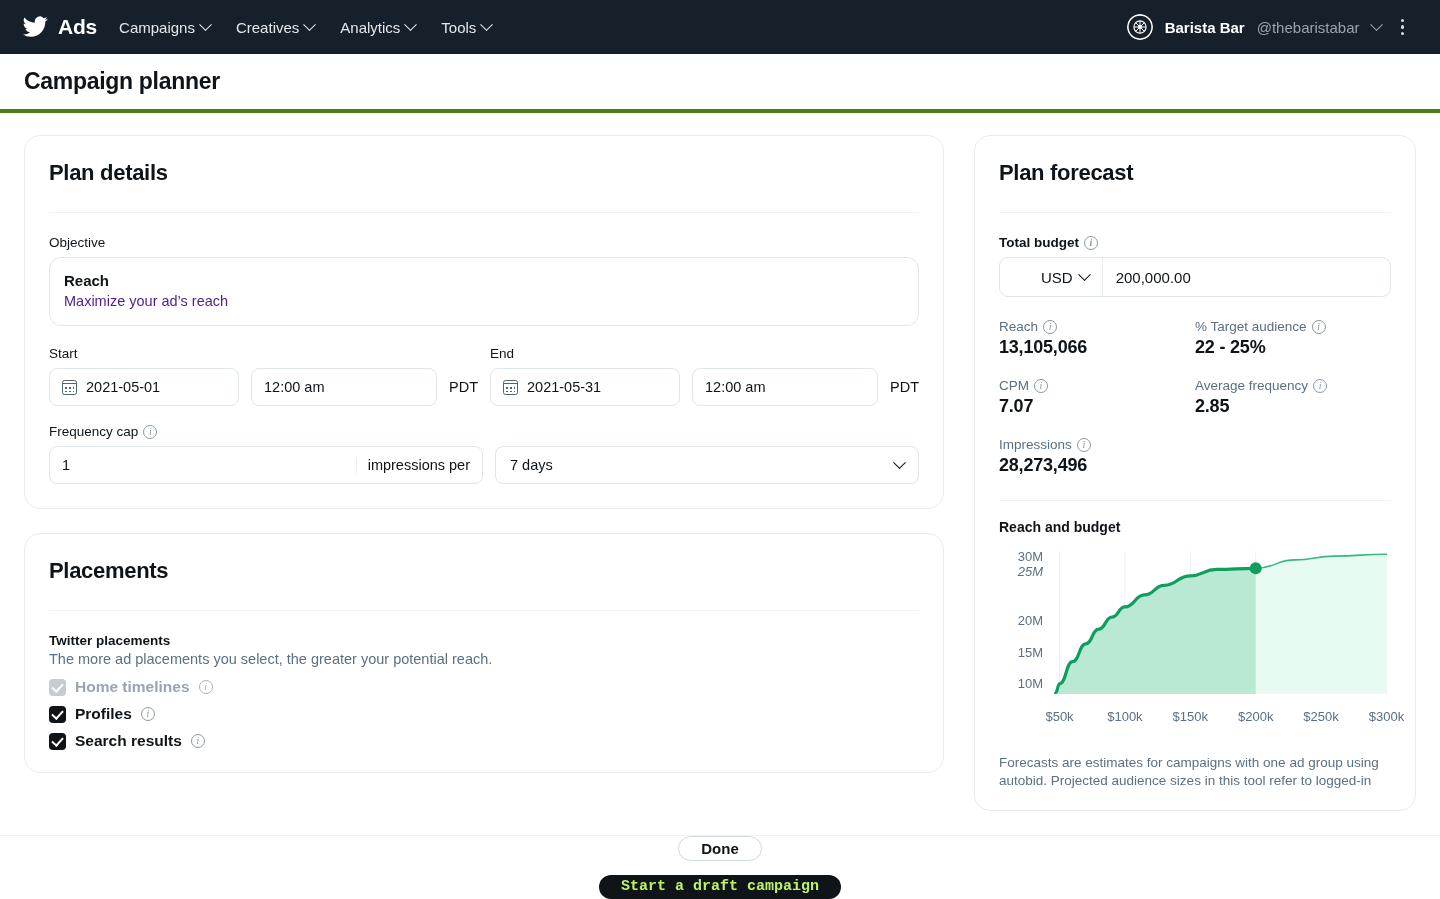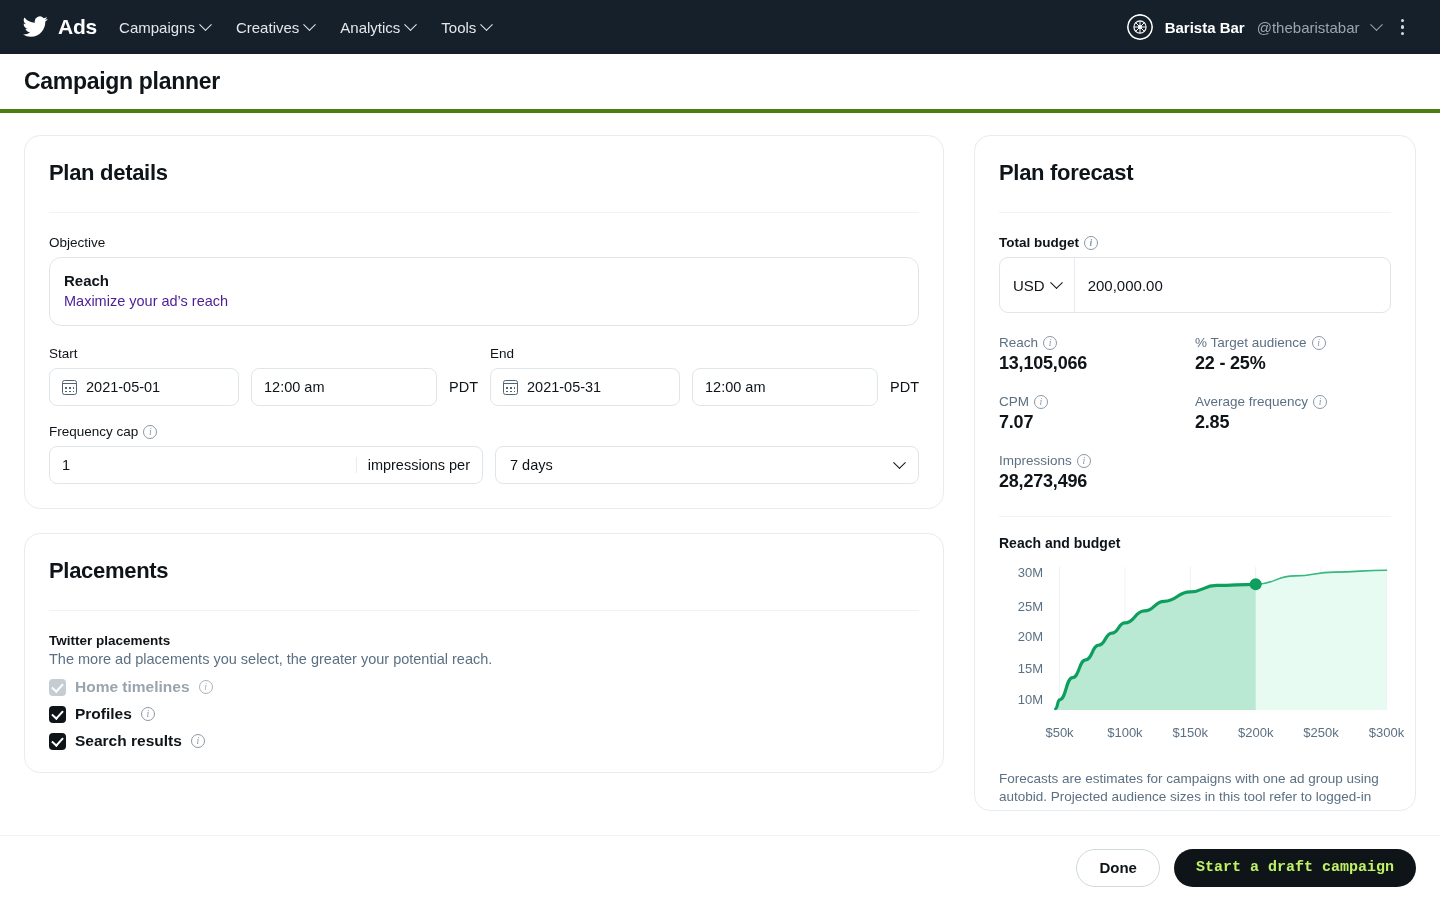--- a/index.html
+++ b/index.html
@@ -118,22 +118,22 @@
   .cb::after {
     content:""; position:absolute; left:5px; top:2.2px; width:5px; height:9px;
     border-right:2px solid #fff; border-bottom:2px solid #fff; transform: rotate(42deg);
   }
   .check-label { font-size: 15.5px; font-weight: 700; }
   .check-row.disabled .check-label { color: #9aa4ae; }
   .check-row.disabled .info { border-color: #a9b4bd; color: #a9b4bd; }
 
   
   .budget-field {
-    height: 56px; border: 1px solid #dfe6ea; border-radius: 9px;
-    display: flex; align-items: center; font-size: 15px; overflow: hidden;
+    height: 40px; border: 1px solid #dfe6ea; border-radius: 9px;
+    display: flex; align-items: center; font-size: 15px; overflow: hidden; padding-left: 28px;
   }
   .ccy { display: flex; align-items: center; gap: 7px; padding: 0 13px; cursor: pointer; }
   .budget-val { padding: 0 13px; border-left: 1px solid #e6ecf0; flex: 1; height: 100%;
                 display: flex; align-items: center; }
 
   .metrics { display: flex; flex-wrap: wrap; margin-top: 22px; }
   .metric { width: 50%; margin-bottom: 20px; }
   .metric-label { font-size: 13.5px; color: #5b7083; display: flex; align-items: center; gap: 5px; margin-bottom: 3px; }
   .metric-value { font-size: 18px; font-weight: 700; letter-spacing: -0.2px; }
 
@@ -143,21 +143,21 @@
   .chart-wrap svg { display: block; }
   .ylab { position: absolute; font-size: 13px; color: #5b7083; text-align: right; width: 44px; }
   .xlab { position: absolute; font-size: 13px; color: #5b7083; text-align: center; width: 60px; top: 166px; }
 
   .foot-note { font-size: 13.5px; color: #5b7083; line-height: 1.35; margin-top: 16px; }
 
   
   .bottombar {
     position: absolute; left: 0; right: 0; bottom: 0; height: 64px;
     background: #fff; border-top: 1px solid #eff3f4;
-    display: flex; align-items: center; justify-content: flex-end; gap: 14px; padding: 0 24px;
+    display: flex; align-items: center; justify-content: flex-end; gap: 14px; padding: 0 24px; flex-direction: column;
   }
   .btn { height: 38px; border-radius: 19px; display: flex; align-items: center;
          padding: 0 22px; font-size: 15px; font-weight: 700; cursor: pointer; }
   .btn-outline { border: 1px solid #cfd9de; background: #fff; color: #0f1419; }
   .btn-primary { background: #0f1419; color: #bef264; font-family: Liberation Mono, monospace; }
 
   .clip-card { overflow: hidden; }
 </style>
 </head>
 <body>
@@ -360,21 +360,21 @@
 
       <div class="hr2"></div>
 
       <div class="chart-title">Reach and budget</div>
 
       <div class="chart-wrap">
         <div id="y-labels">
             <div class="ylab" style="left: 0px; top: 133.467px;">10M</div>
             <div class="ylab" style="left: 0px; top: 101.689px;">15M</div>
             <div class="ylab" style="left: 0px; top: 69.9111px;">20M</div>
-            <div class="ylab" style="left: 0px; top: 40px;">25M</div>
+            <div class="ylab" style="left: 0px; top: 21px; font-style: italic;">25M</div>
             <div class="ylab" style="left: 0px; top: 6.35556px;">30M</div>
           </div>
         <div id="x-labels">
             <div class="xlab" style="left: 30.5385px;">$50k</div>
             <div class="xlab" style="left: 95.9231px;">$100k</div>
             <div class="xlab" style="left: 161.308px;">$150k</div>
             <div class="xlab" style="left: 226.692px;">$200k</div>
             <div class="xlab" style="left: 292.077px;">$250k</div>
             <div class="xlab" style="left: 357.462px;">$300k</div>
           </div>

